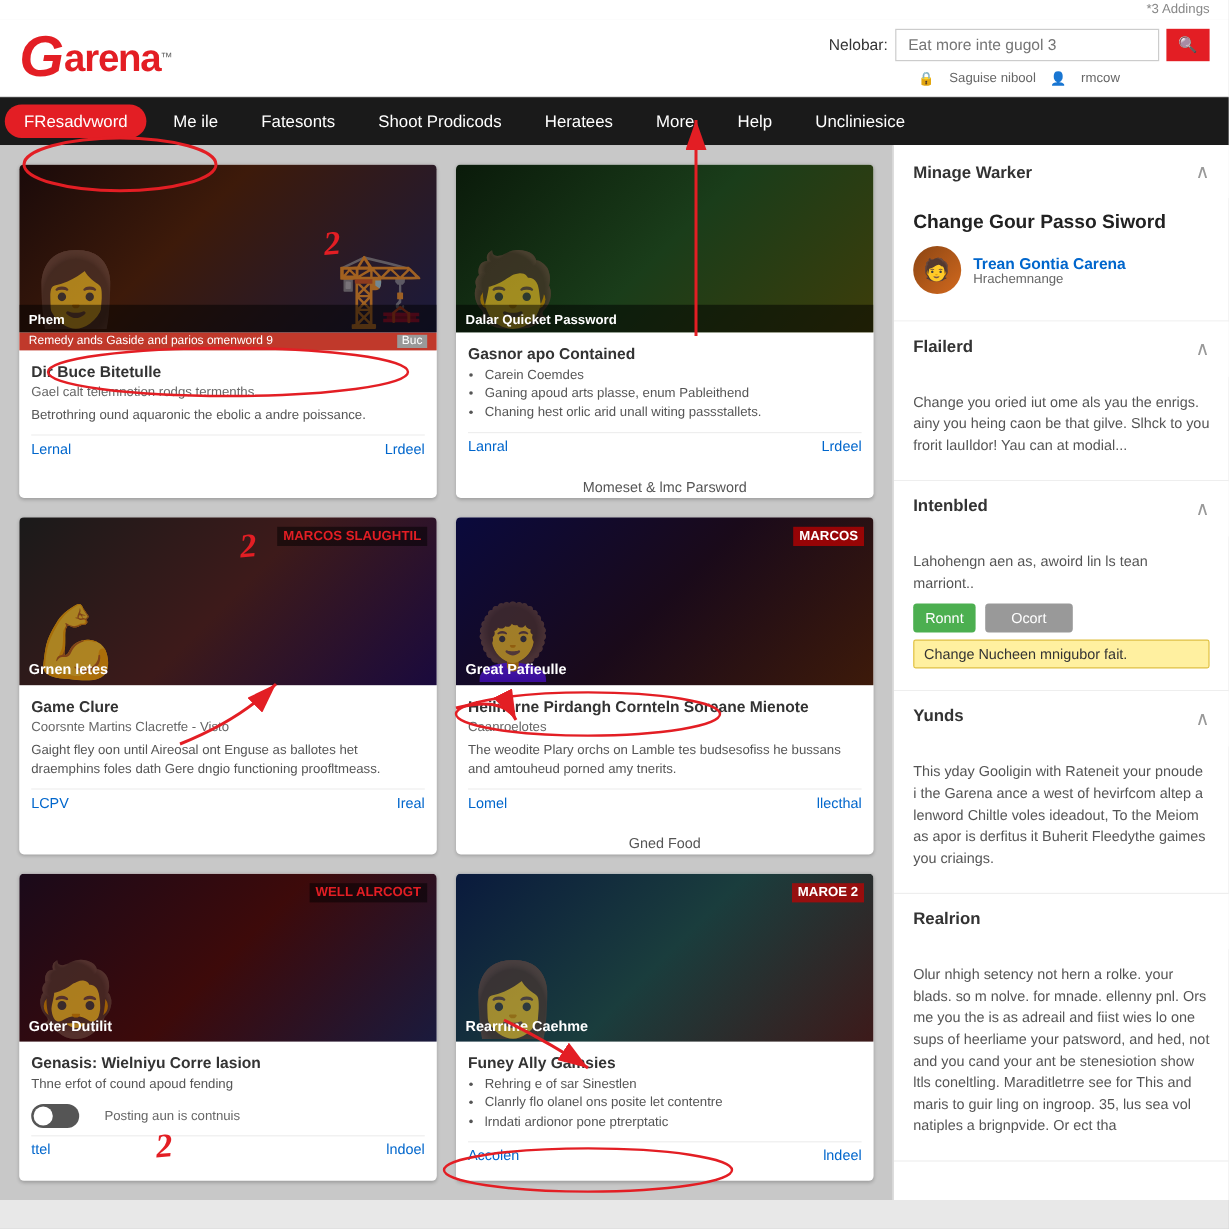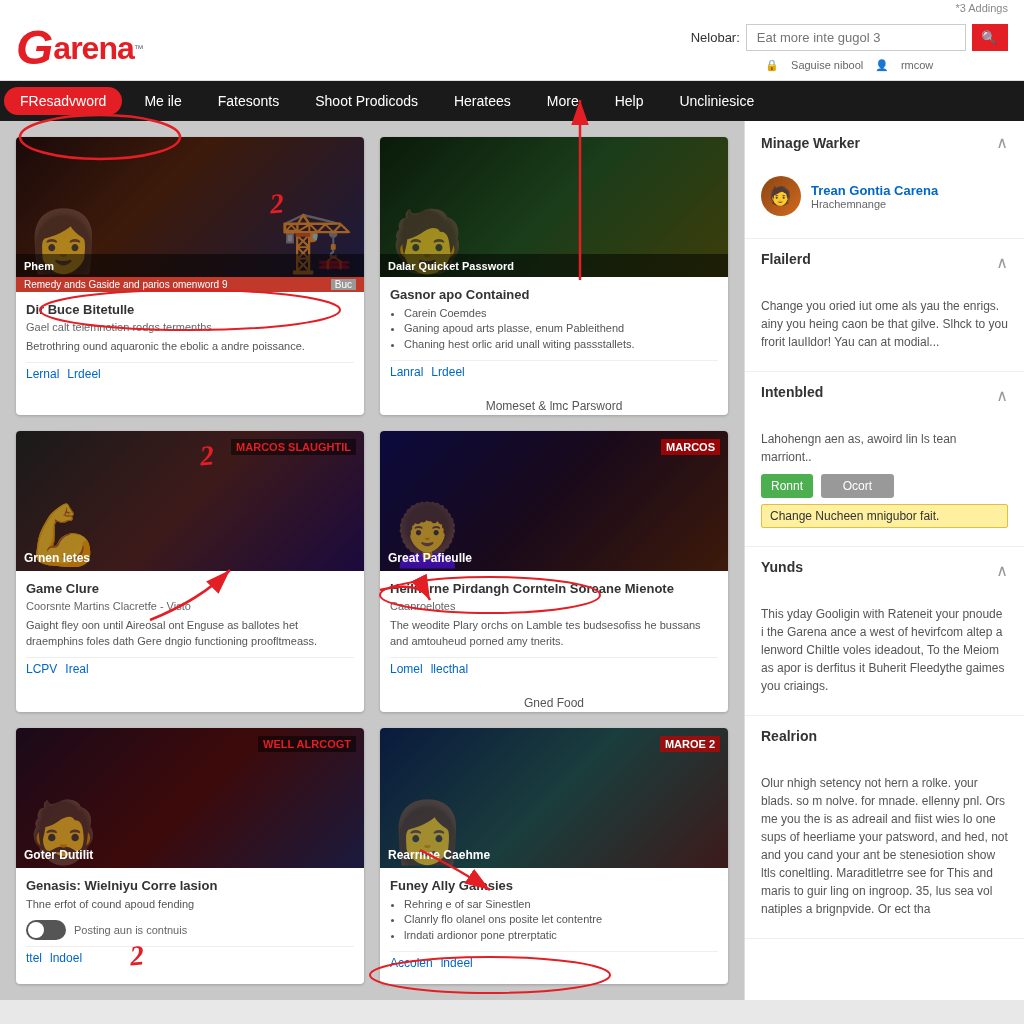--- a/index.html
+++ b/index.html
@@ -35,21 +35,21 @@
     .card { background: #fff; border-radius: 4px; overflow: hidden; box-shadow: 0 1px 3px rgba(0,0,0,0.2); }
     .card-image { width: 100%; height: 140px; object-fit: cover; background: linear-gradient(135deg, #2a2a3e, #4a3a2a); position: relative; overflow: hidden; display: flex; align-items: flex-end; justify-content: flex-start; }
     .card-image-overlay { position: absolute; bottom: 0; left: 0; right: 0; background: rgba(0,0,0,0.5); padding: 4px 8px; }
     .card-image-title { color: #fff; font-size: 11px; font-weight: bold; }
     .card-game-label { position: absolute; bottom: 6px; left: 8px; color: #fff; font-size: 12px; font-weight: bold; }
     .card-body { padding: 10px; }
     .card-title { font-size: 13px; font-weight: bold; color: #333; margin-bottom: 4px; }
     .card-subtitle { font-size: 11px; color: #666; margin-bottom: 6px; }
     .card-desc { font-size: 11px; color: #555; line-height: 1.4; margin-bottom: 8px; }
     .card-desc ul { margin-left: 14px; }
-    .card-footer { display: flex; justify-content: flex-start; gap: 8px; padding: 4px 0; border-top: 1px solid #eee; }
+    .card-footer { display: flex; justify-content: space-between; gap: 20px; padding: 4px 0; border-top: 1px solid #eee; }
     .card-link { color: #0066cc; font-size: 12px; text-decoration: none; cursor: pointer; }
     .section-label { text-align: center; font-size: 12px; color: #555; margin-top: 6px; margin-bottom: 2px; }
     .card-image-gradient-1 { background: linear-gradient(135deg, #1a0a0a 0%, #3d1a0a 40%, #1a1a3d 100%); }
     .card-image-gradient-2 { background: linear-gradient(135deg, #0a1a0a 0%, #1a3d1a 50%, #3d3d0a 100%); }
     .card-image-gradient-3 { background: linear-gradient(135deg, #1a1a1a 0%, #3d1a1a 50%, #1a0a3d 100%); }
     .card-image-gradient-4 { background: linear-gradient(135deg, #0a0a3d 0%, #1a0a1a 50%, #3d1a0a 100%); }
     .card-image-gradient-5 { background: linear-gradient(135deg, #1a0a1a 0%, #3d0a0a 50%, #1a1a3d 100%); }
     .card-image-gradient-6 { background: linear-gradient(135deg, #0a1a3d 0%, #1a3d3d 50%, #3d1a1a 100%); }
 
     
@@ -214,21 +214,21 @@
 
         <div class="card">
           <div class="card-image card-image-gradient-5">
             <span class="figure figure-left">🧔</span>
             <div class="brand-tag">WELL ALRCOGT</div>
             <div class="card-game-label">Goter Dutilit</div>
           </div>
           <div class="card-body">
             <div class="card-title">Genasis: Wielniyu Corre lasion</div>
             <div class="card-desc">Thne erfot of cound apoud fending</div>
-            <div style="display:flex; align-items:center; gap:8px; margin:6px 0;">
+            <div style="display:flex; align-items:center; gap:21px; margin:6px 0;">
               <div style="width:40px; height:20px; background:#555; border-radius:10px; position:relative;">
                 <div style="width:16px; height:16px; background:#fff; border-radius:50%; position:absolute; top:2px; left:2px;"></div>
               </div>
               <span style="font-size:11px; color:#666;">Posting aun is contnuis</span>
             </div>
             <div class="card-footer">
               <a class="card-link">ttel</a>
               <a class="card-link">lndoel</a>
             </div>
           </div>
@@ -260,20 +260,21 @@
     </div>
 
     <div class="sidebar">
 
       <div class="sidebar-section">
         <div class="sidebar-section-header">
           <span class="sidebar-section-title">Minage Warker</span>
           <span class="sidebar-chevron">∧</span>
         </div>
         <div class="sidebar-content">
+          <div class="sidebar-change-pw">Change Gour Passo Siword</div>
           <div class="sidebar-profile">
             <div class="sidebar-avatar">🧑</div>
             <div class="sidebar-user-info">
               <div class="sidebar-user-name">Trean Gontia Carena</div>
               <div class="sidebar-user-sub">Hrachemnange</div>
             </div>
           </div>
         </div>
       </div>
 

